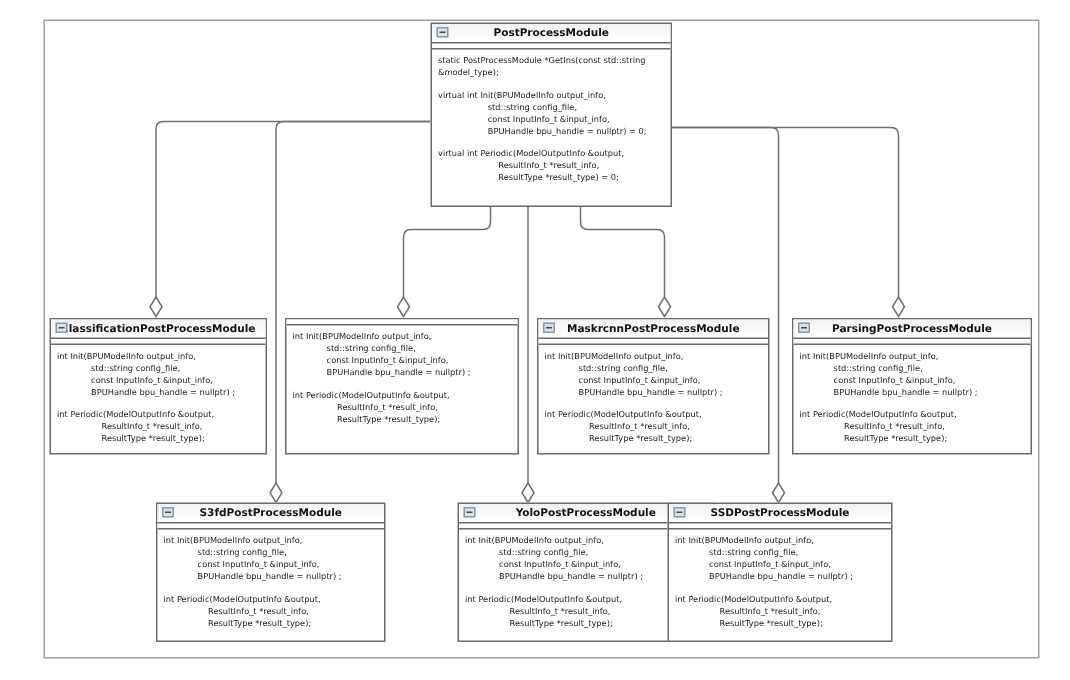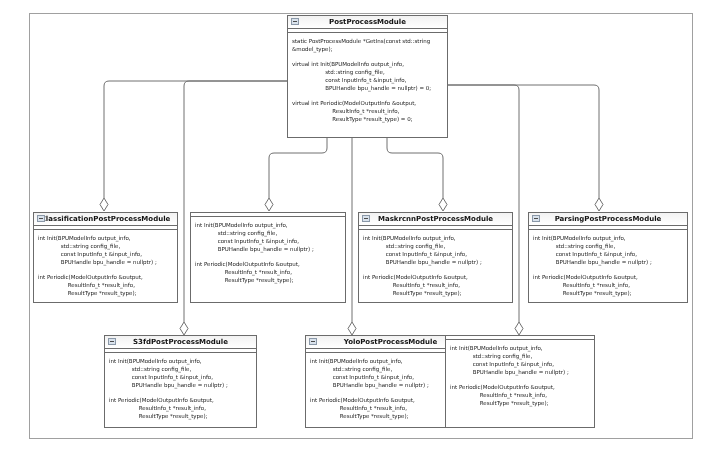--- a/index.html
+++ b/index.html
@@ -173,20 +173,24 @@
              std::string config_file,
              const InputInfo_t &amp;input_info,
              BPUHandle bpu_handle = nullptr) ;</pre>
       <pre class="method">int Periodic(ModelOutputInfo &amp;output,
                  ResultInfo_t *result_info,
                  ResultType *result_type);</pre>
     </div>
   </div>
 
   <div class="uml" id="c-ssd">
+    <div class="hdr">
+      <span class="collapse-icon"></span>
+      <span class="title">SSDPostProcessModule</span>
+    </div>
     <div class="attrs"></div>
     <div class="body">
       <pre class="method">int Init(BPUModelInfo output_info,
              std::string config_file,
              const InputInfo_t &amp;input_info,
              BPUHandle bpu_handle = nullptr) ;</pre>
       <pre class="method">int Periodic(ModelOutputInfo &amp;output,
                  ResultInfo_t *result_info,
                  ResultType *result_type);</pre>
     </div>

